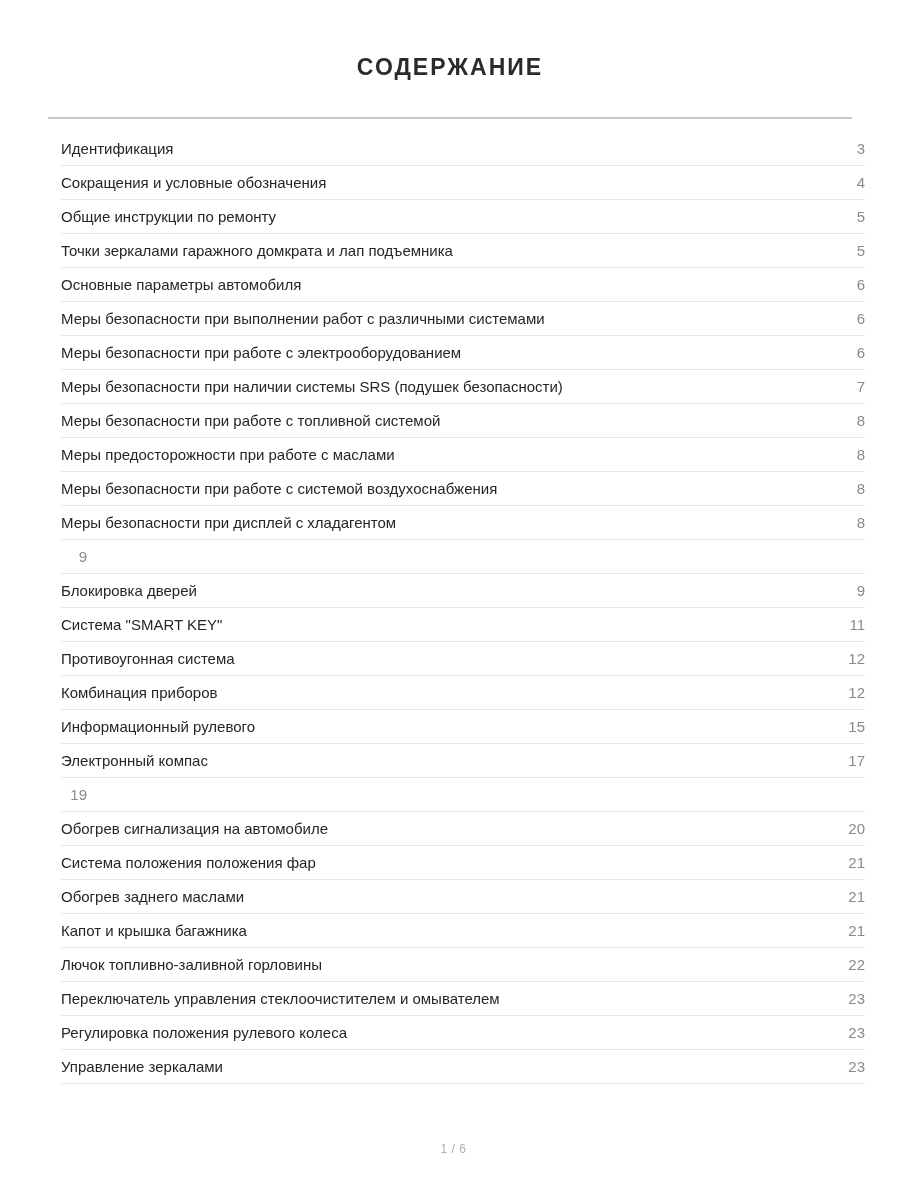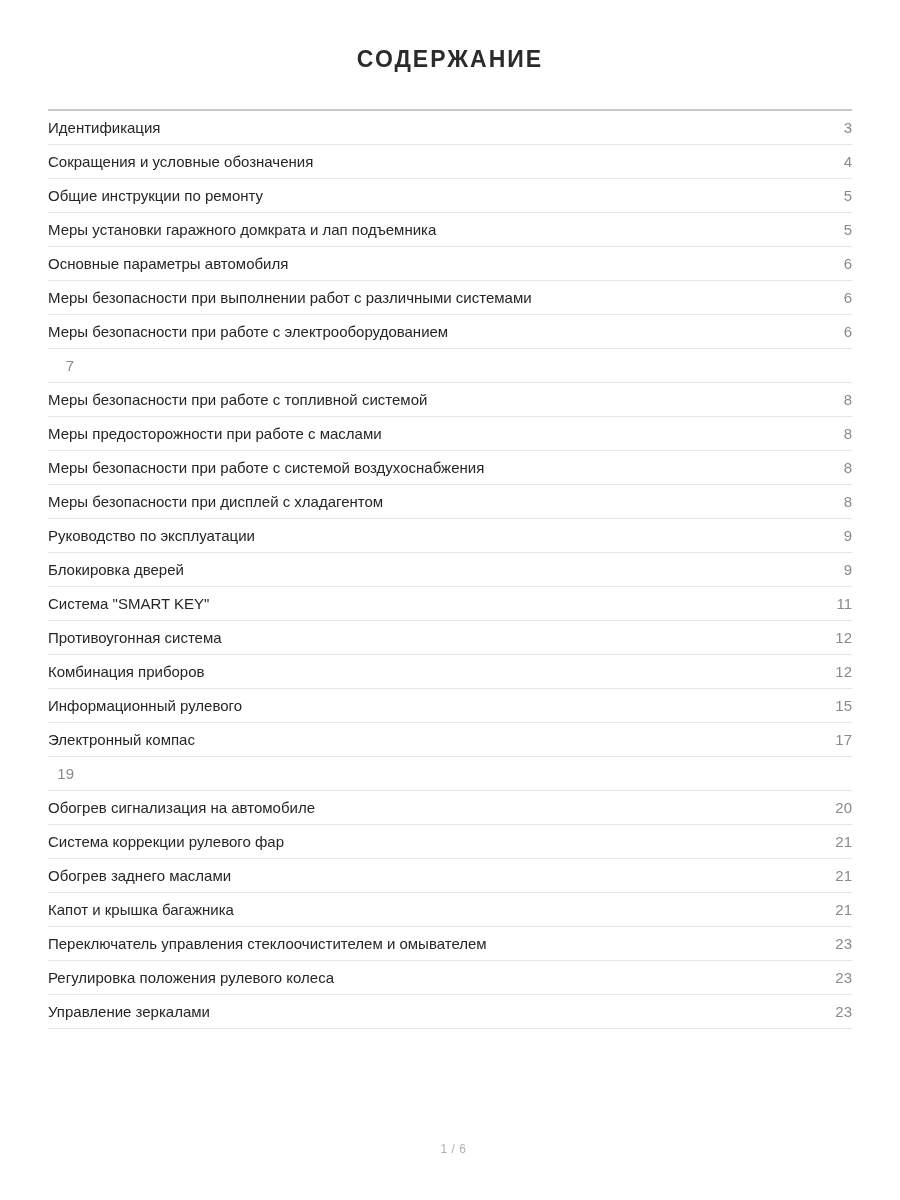--- a/index.html
+++ b/index.html
@@ -13,21 +13,21 @@
     background: #ffffff;
     font-family: "Liberation Sans", "DejaVu Sans", sans-serif;
     -webkit-font-smoothing: antialiased;
     overflow: hidden;
   }
   .page {
     position: relative;
     width: 900px;
     height: 1200px;
     box-sizing: border-box;
-    padding: 8px 48px;
+    padding: 16px 48px;
     display: flex;
     flex-direction: column;
   }
   .doc-title {
     margin: 0;
     padding-top: 38px;
     text-align: center;
     font-size: 23px;
     font-weight: bold;
     letter-spacing: 2.0px;
@@ -35,21 +35,21 @@
     line-height: 1.2;
   }
   .title-rule {
     margin-top: 35px;
     height: 2px;
     background: #c8c8c8;
     width: 100%;
   }
   .toc-list {
     list-style: none;
-    margin: 0;
+    margin: 13px;
     padding: 0;
     width: 100%;
   }
   .toc-row {
     display: flex;
     align-items: baseline;
     justify-content: space-between;
     height: 34px;
     border-bottom: 1px solid #e6e6e6;
     box-sizing: border-box;
@@ -98,56 +98,56 @@
       </li>
       <li class="toc-row">
         <span class="toc-label">Сокращения и условные обозначения</span>
         <span class="toc-page">4</span>
       </li>
       <li class="toc-row">
         <span class="toc-label">Общие инструкции по ремонту</span>
         <span class="toc-page">5</span>
       </li>
       <li class="toc-row">
-        <span class="toc-label">Меры установки гаражного домкрата и лап подъемника</span>
+        <span class="toc-label">Точки зеркалами гаражного домкрата и лап подъемника</span>
         <span class="toc-page">5</span>
       </li>
       <li class="toc-row">
         <span class="toc-label">Основные параметры автомобиля</span>
         <span class="toc-page">6</span>
       </li>
       <li class="toc-row">
         <span class="toc-label">Меры безопасности при выполнении работ с различными системами</span>
         <span class="toc-page">6</span>
       </li>
       <li class="toc-row">
         <span class="toc-label">Меры безопасности при работе с электрооборудованием</span>
         <span class="toc-page">6</span>
       </li>
       <li class="toc-row">
+        <span class="toc-label">Меры безопасности при наличии системы SRS (подушек безопасности)</span>
         <span class="toc-page">7</span>
       </li>
       <li class="toc-row">
         <span class="toc-label">Меры безопасности при работе с топливной системой</span>
         <span class="toc-page">8</span>
       </li>
       <li class="toc-row">
         <span class="toc-label">Меры предосторожности при работе с маслами</span>
         <span class="toc-page">8</span>
       </li>
       <li class="toc-row">
         <span class="toc-label">Меры безопасности при работе с системой воздухоснабжения</span>
         <span class="toc-page">8</span>
       </li>
       <li class="toc-row">
         <span class="toc-label">Меры безопасности при дисплей с хладагентом</span>
         <span class="toc-page">8</span>
       </li>
       <li class="toc-row">
-        <span class="toc-label">Руководство по эксплуатации</span>
         <span class="toc-page">9</span>
       </li>
       <li class="toc-row">
         <span class="toc-label">Блокировка дверей</span>
         <span class="toc-page">9</span>
       </li>
       <li class="toc-row">
         <span class="toc-label">Система "SMART KEY"</span>
         <span class="toc-page">11</span>
       </li>
@@ -168,32 +168,36 @@
         <span class="toc-page">17</span>
       </li>
       <li class="toc-row">
         <span class="toc-page">19</span>
       </li>
       <li class="toc-row">
         <span class="toc-label">Обогрев сигнализация на автомобиле</span>
         <span class="toc-page">20</span>
       </li>
       <li class="toc-row">
-        <span class="toc-label">Система коррекции рулевого фар</span>
+        <span class="toc-label">Система положения положения фар</span>
         <span class="toc-page">21</span>
       </li>
       <li class="toc-row">
         <span class="toc-label">Обогрев заднего маслами</span>
         <span class="toc-page">21</span>
       </li>
       <li class="toc-row">
         <span class="toc-label">Капот и крышка багажника</span>
         <span class="toc-page">21</span>
       </li>
       <li class="toc-row">
+        <span class="toc-label">Лючок топливно-заливной горловины</span>
+        <span class="toc-page">22</span>
+      </li>
+      <li class="toc-row">
         <span class="toc-label">Переключатель управления стеклоочистителем и омывателем</span>
         <span class="toc-page">23</span>
       </li>
       <li class="toc-row">
         <span class="toc-label">Регулировка положения рулевого колеса</span>
         <span class="toc-page">23</span>
       </li>
       <li class="toc-row">
         <span class="toc-label">Управление зеркалами</span>
         <span class="toc-page">23</span>

